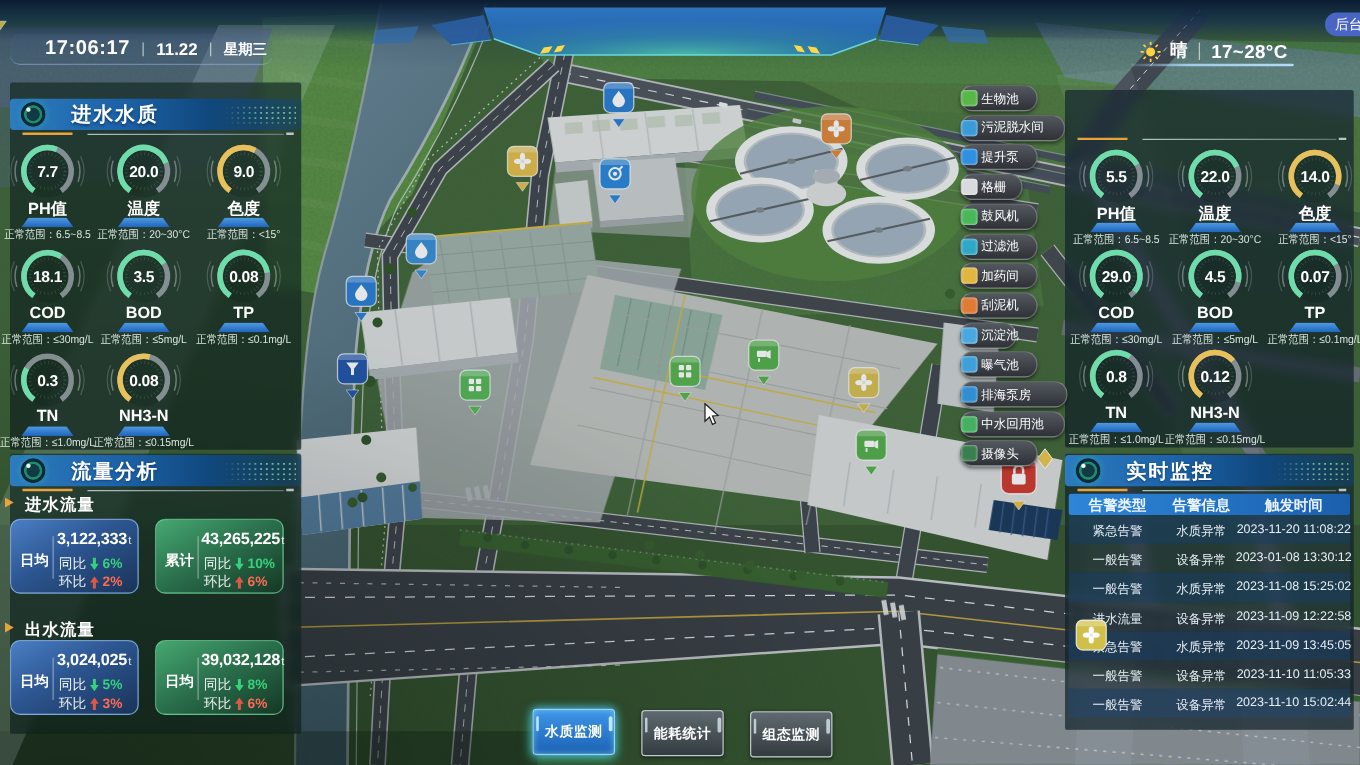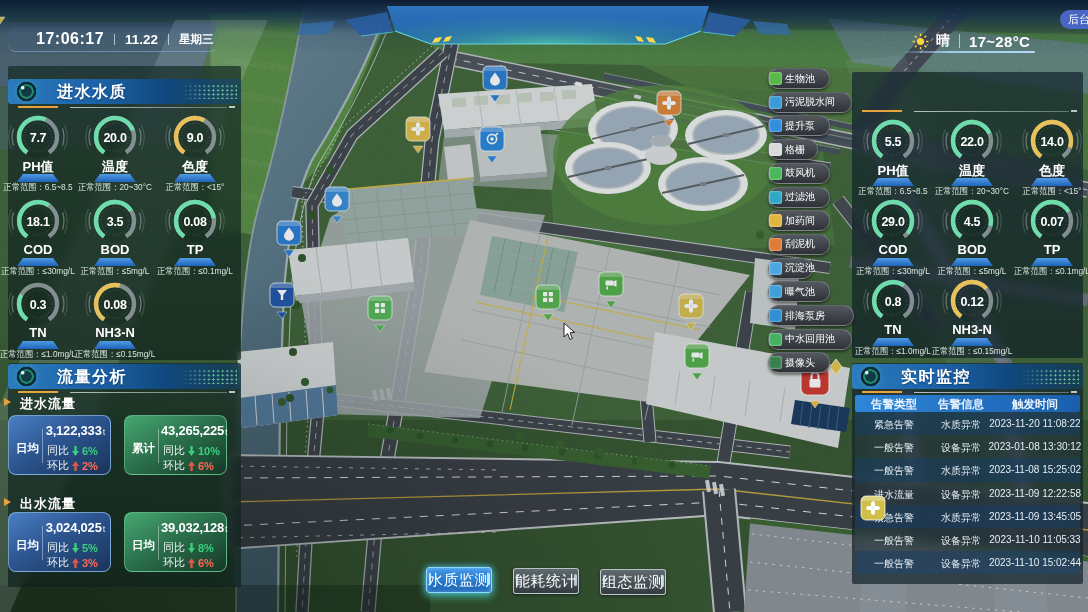--- a/index.html
+++ b/index.html
@@ -32,21 +32,21 @@
 .thead{position:absolute;left:3px;right:3px;top:32px;height:17px;background:linear-gradient(90deg,#2e86d8,#1a5fae);border-radius:2px;color:#eaf4ff;font-size:11.5px;font-weight:bold}
 .thead span,.trow span{position:absolute;text-align:center}
 .c1{left:0;width:78px} .c2{left:76px;width:60px} .c3{left:132px;width:96px}
 .thead span{top:2px}
 .trow{position:absolute;left:3px;right:3px;height:23.2px;color:#e6eef6;font-size:10px;white-space:nowrap}
 .trow span{top:6px}
 .trow.odd{background:rgba(32,72,112,.50)}
 .trow.even{background:rgba(255,255,255,.05)}
 .mlab{position:absolute;left:768px;height:21px;background:linear-gradient(180deg,#53585f,#2e3237);border:1px solid rgba(255,255,255,.25);border-radius:10px;box-shadow:0 2px 3px rgba(0,0,0,.45);display:flex;align-items:center;padding-left:0;gap:3px;color:#fff;font-size:10px;white-space:nowrap}
 .mlab i{display:block;width:13px;height:13px;border-radius:3px;flex:0 0 13px;box-shadow:inset 0 0 2px rgba(255,255,255,.8)}
-.btn{position:absolute;width:66px;height:26px;border-radius:3px;display:flex;align-items:center;justify-content:center;color:#fff;font-size:15px;font-weight:normal;letter-spacing:0.5px}
+.btn{position:absolute;width:66px;height:37px;border-radius:3px;display:flex;align-items:center;justify-content:center;color:#fff;font-size:11px;font-weight:bold;letter-spacing:0.5px}
 .bact{background:linear-gradient(180deg,#3e96e8,#1b62b4);border:1px solid #8fd8ff;box-shadow:0 0 7px rgba(80,200,255,.85),0 4px 10px rgba(70,220,170,.55),inset 0 0 5px rgba(160,230,255,.5)}
 .bina{background:linear-gradient(180deg,rgba(98,108,116,.94),rgba(52,59,66,.94));border:1px solid rgba(215,228,235,.8);box-shadow:0 1px 3px rgba(0,0,0,.5)}
 .btn:before,.btn:after{content:"";position:absolute;top:5px;width:2.5px;height:12px;border-radius:2px;background:rgba(225,240,248,.75)}
 .btn:before{left:1.5px} .btn:after{right:1.5px}
 .bact:before,.bact:after{background:#bfe8ff}
 #timebar{position:absolute;left:8px;top:27px;width:210px;height:25px;background:linear-gradient(180deg,rgba(70,100,150,.22),rgba(70,100,150,.08));border-radius:8px;border-bottom:1px solid rgba(170,205,255,.4);display:flex;align-items:center;color:#fff}
 #clock{font-size:16px;font-weight:600;letter-spacing:0.5px;margin-left:28px}
 .tsep{width:1px;height:11px;background:rgba(255,255,255,.6);margin:0 10px;flex:0 0 1px}
 #tdate{font-size:13.5px;font-weight:600}
 #tweek{font-size:11.5px;font-weight:600;white-space:nowrap}

